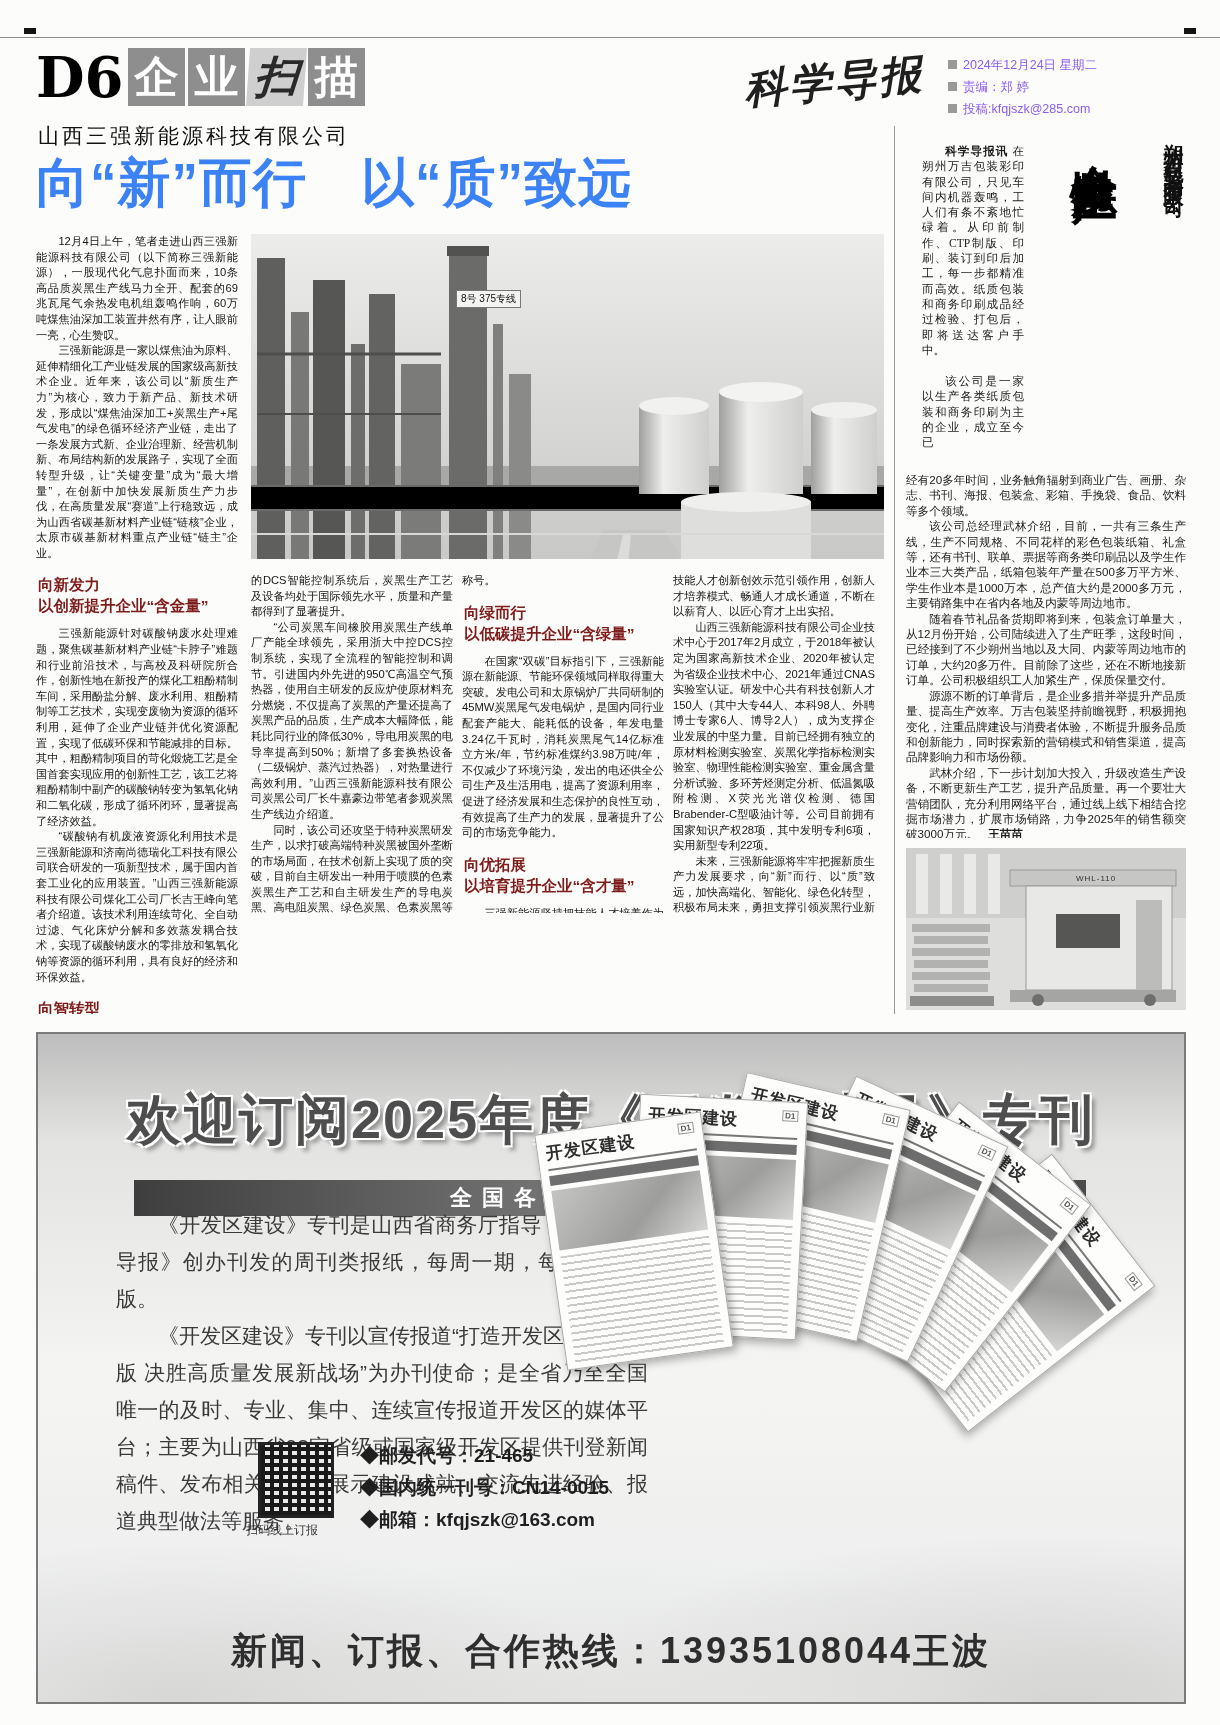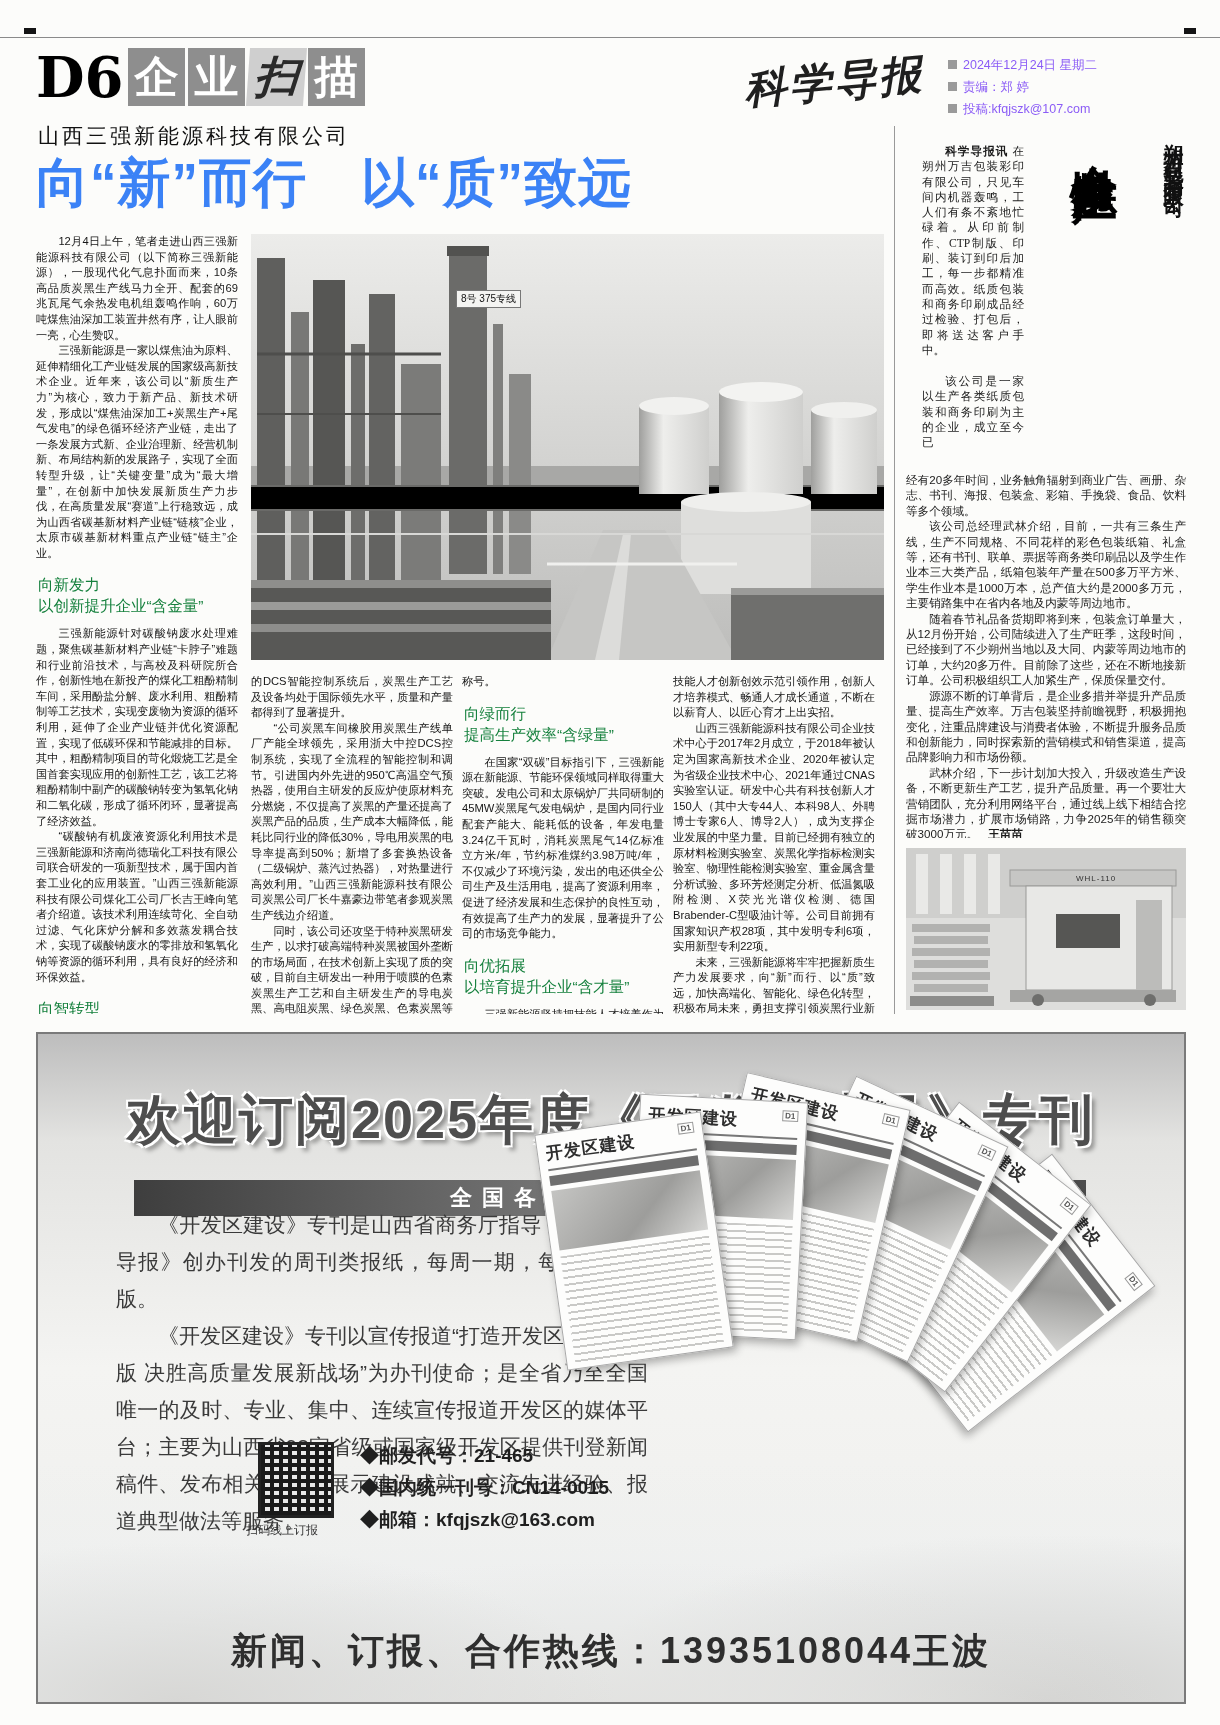--- a/index.html
+++ b/index.html
@@ -23,24 +23,24 @@
   .header-meta{position:absolute;right:0;top:8px;width:238px;font-size:12.5px;line-height:22px;color:#8b5cf6;}
   .sq{display:inline-block;width:9px;height:9px;background:#9a9a9a;margin-right:6px;}
   
   .kicker{position:absolute;left:38px;top:122px;font-family:"Liberation Serif",serif;
           font-size:21px;letter-spacing:3px;color:#111;}
   .headline{position:absolute;left:36px;top:148px;width:850px;font-weight:900;font-size:53px;
             letter-spacing:1px;color:#3b82f6;}
   .article-body{position:absolute;left:36px;top:234px;width:848px;height:780px;display:flex;gap:13px;}
   .acol{width:202px;font-size:11.2px;line-height:15.6px;text-align:justify;color:#161616;overflow:hidden;}
   .acol p{margin:0;text-indent:2em;}
-  .subhead{font-weight:normal;font-size:15.5px;line-height:21px;margin:13px 0 10px 2px;color:#15803d;text-indent:0;}
+  .subhead{font-weight:bold;font-size:15.5px;line-height:21px;margin:13px 0 10px 2px;color:#7f1d1d;text-indent:0;}
   .subhead div{text-indent:0;}
   .right-flow{width:633px;display:flex;flex-direction:column;}
-  .main-photo{width:633px;height:426px;position:relative;background:#c9c9c9;overflow:hidden;}
+  .main-photo{width:633px;height:325px;position:relative;background:#c9c9c9;overflow:hidden;}
   .photo-sign{position:absolute;left:205px;top:56px;background:#f4f4f2;color:#111;font-size:10px;
               line-height:12px;padding:2px 4px;border:1px solid #777;white-space:nowrap;}
   .cols-below{display:flex;gap:9px;margin-top:14px;height:340px;}
   .cols-below .acol{width:202px;}
   .byline-inline{font-weight:bold;margin-left:10px;text-indent:0;}
   
   .vdiv{position:absolute;left:894px;top:126px;width:1px;height:888px;background:#999;}
   .sidebar{position:absolute;left:906px;top:128px;width:280px;height:888px;}
   .sb-top{display:flex;height:338px;overflow:hidden;}
   .sb-narrow{width:134px;font-size:11.6px;line-height:15.3px;text-align:justify;overflow:hidden;}
@@ -107,21 +107,21 @@
     <div class="section-logo">
       <div class="logo-block logo-dark">企</div>
       <div class="logo-block logo-dark">业</div>
       <div class="logo-block logo-light">扫</div>
       <div class="logo-block logo-dark">描</div>
     </div>
     <div class="paper-logo">科学导报</div>
     <div class="header-meta">
       <div><span class="sq"></span><span>2024年12月24日 星期二</span></div>
       <div><span class="sq"></span><span>责编：郑 婷</span></div>
-      <div><span class="sq"></span><span>投稿:kfqjszk@107.com</span></div>
+      <div><span class="sq"></span><span>投稿:kfqjszk@285.com</span></div>
     </div>
   </div>
 
   <div class="kicker">山西三强新能源科技有限公司</div>
   <h1 class="headline" style="margin:0">向“新”而行　以“质”致远</h1>
 
   <div class="article-body">
     <div class="acol">
       <p>12月4日上午，笔者走进山西三强新能源科技有限公司（以下简称三强新能源），一股现代化气息扑面而来，10条高品质炭黑生产线马力全开、配套的69兆瓦尾气余热发电机组轰鸣作响，60万吨煤焦油深加工装置井然有序，让人眼前一亮，心生赞叹。</p>
       <p>三强新能源是一家以煤焦油为原料、延伸精细化工产业链发展的国家级高新技术企业。近年来，该公司以“新质生产力”为核心，致力于新产品、新技术研发，形成以“煤焦油深加工+炭黑生产+尾气发电”的绿色循环经济产业链，走出了一条发展方式新、企业治理新、经营机制新、布局结构新的发展路子，实现了全面转型升级，让“关键变量”成为“最大增量”，在创新中加快发展新质生产力步伐，在高质量发展“赛道”上行稳致远，成为山西省碳基新材料产业链“链核”企业，太原市碳基新材料重点产业链“链主”企业。</p>
@@ -203,21 +203,21 @@
       <div class="cols-below">
         <div class="acol">
           <p style="text-indent:0">的DCS智能控制系统后，炭黑生产工艺及设备均处于国际领先水平，质量和产量都得到了显著提升。</p>
           <p>“公司炭黑车间橡胶用炭黑生产线单厂产能全球领先，采用浙大中控DCS控制系统，实现了全流程的智能控制和调节。引进国内外先进的950℃高温空气预热器，使用自主研发的反应炉使原材料充分燃烧，不仅提高了炭黑的产量还提高了炭黑产品的品质，生产成本大幅降低，能耗比同行业的降低30%，导电用炭黑的电导率提高到50%；新增了多套换热设备（二级锅炉、蒸汽过热器），对热量进行高效利用。”山西三强新能源科技有限公司炭黑公司厂长牛嘉豪边带笔者参观炭黑生产线边介绍道。</p>
           <p>同时，该公司还攻坚于特种炭黑研发生产，以求打破高端特种炭黑被国外垄断的市场局面，在技术创新上实现了质的突破，目前自主研发出一种用于喷膜的色素炭黑生产工艺和自主研发生产的导电炭黑、高电阻炭黑、绿色炭黑、色素炭黑等拓展了炭黑的应用领域。单线产能、单厂产能全球领先，连续7年被中国橡胶协会授予“中国炭黑十强企业”</p>
         </div>
         <div class="acol">
           <p style="text-indent:0">称号。</p>
           <div class="subhead">
             <div>向绿而行</div>
-            <div>提高生产效率“含绿量”</div>
+            <div>以低碳提升企业“含绿量”</div>
           </div>
           <p>在国家“双碳”目标指引下，三强新能源在新能源、节能环保领域同样取得重大突破。发电公司和太原锅炉厂共同研制的45MW炭黑尾气发电锅炉，是国内同行业配套产能大、能耗低的设备，年发电量3.24亿千瓦时，消耗炭黑尾气14亿标准立方米/年，节约标准煤约3.98万吨/年，不仅减少了环境污染，发出的电还供全公司生产及生活用电，提高了资源利用率，促进了经济发展和生态保护的良性互动，有效提高了生产力的发展，显著提升了公司的市场竞争能力。</p>
           <div class="subhead">
             <div>向优拓展</div>
             <div>以培育提升企业“含才量”</div>
           </div>
           <p>三强新能源坚持把技能人才培养作为企业发展的关键命脉，大力发挥劳模工匠和高</p>
         </div>
         <div class="acol">
           <p style="text-indent:0">技能人才创新创效示范引领作用，创新人才培养模式、畅通人才成长通道，不断在以薪育人、以匠心育才上出实招。</p>

